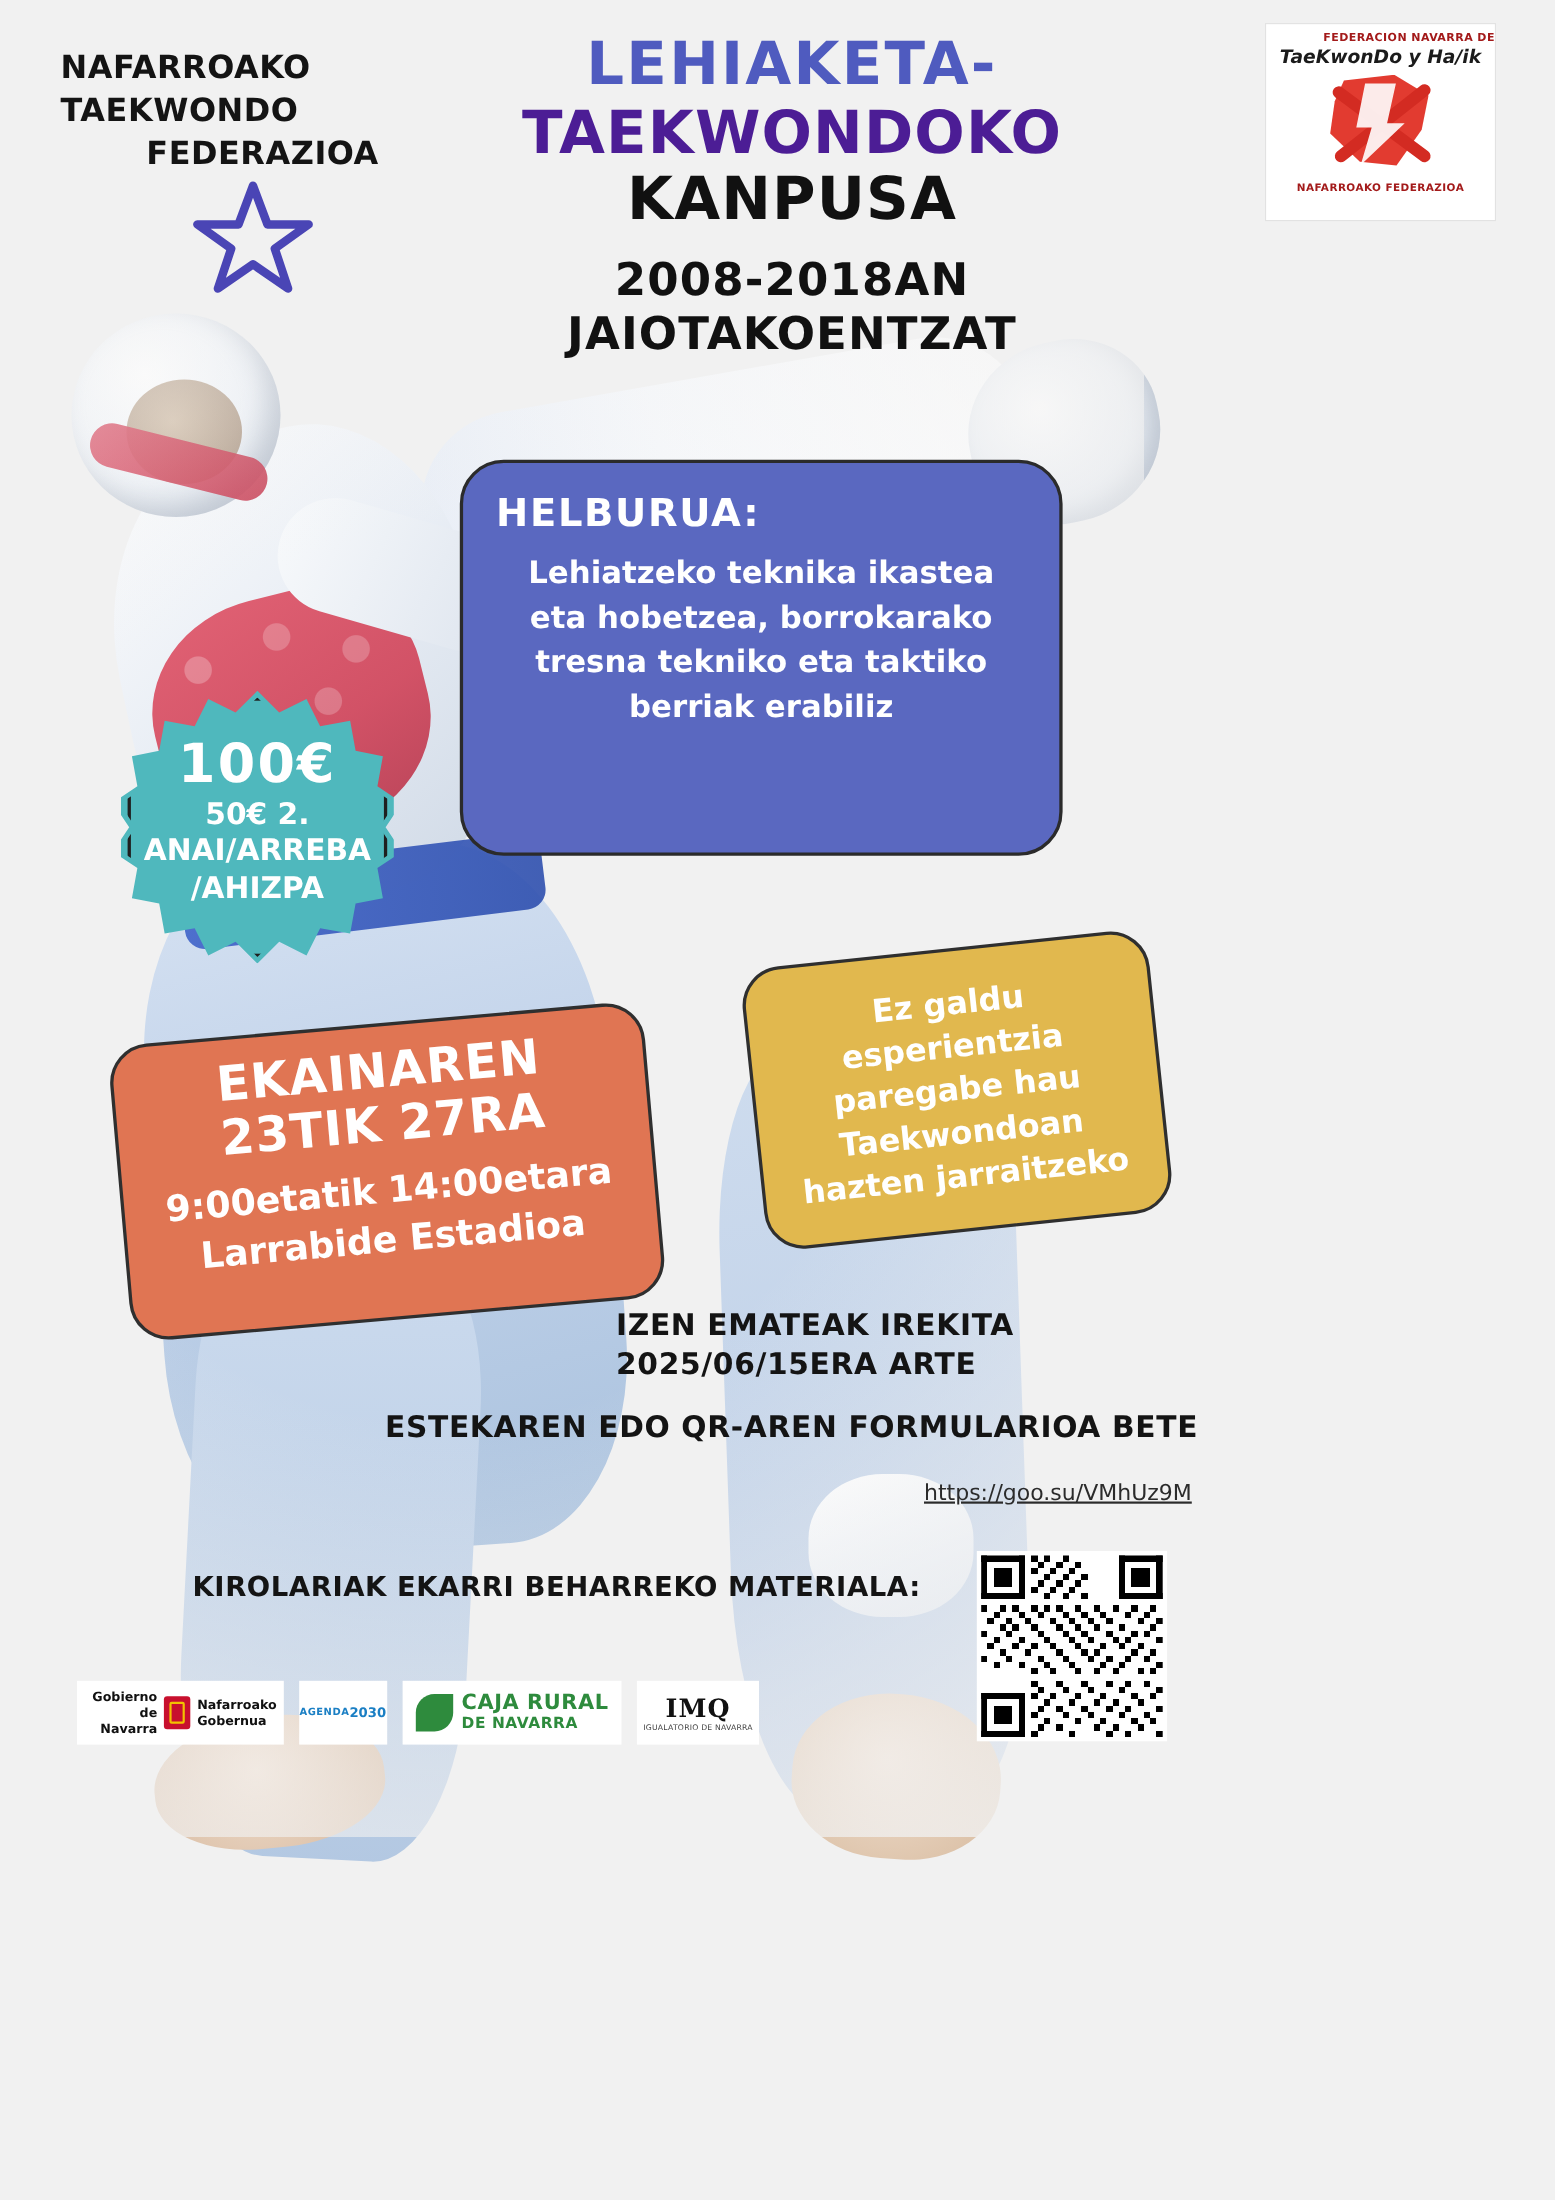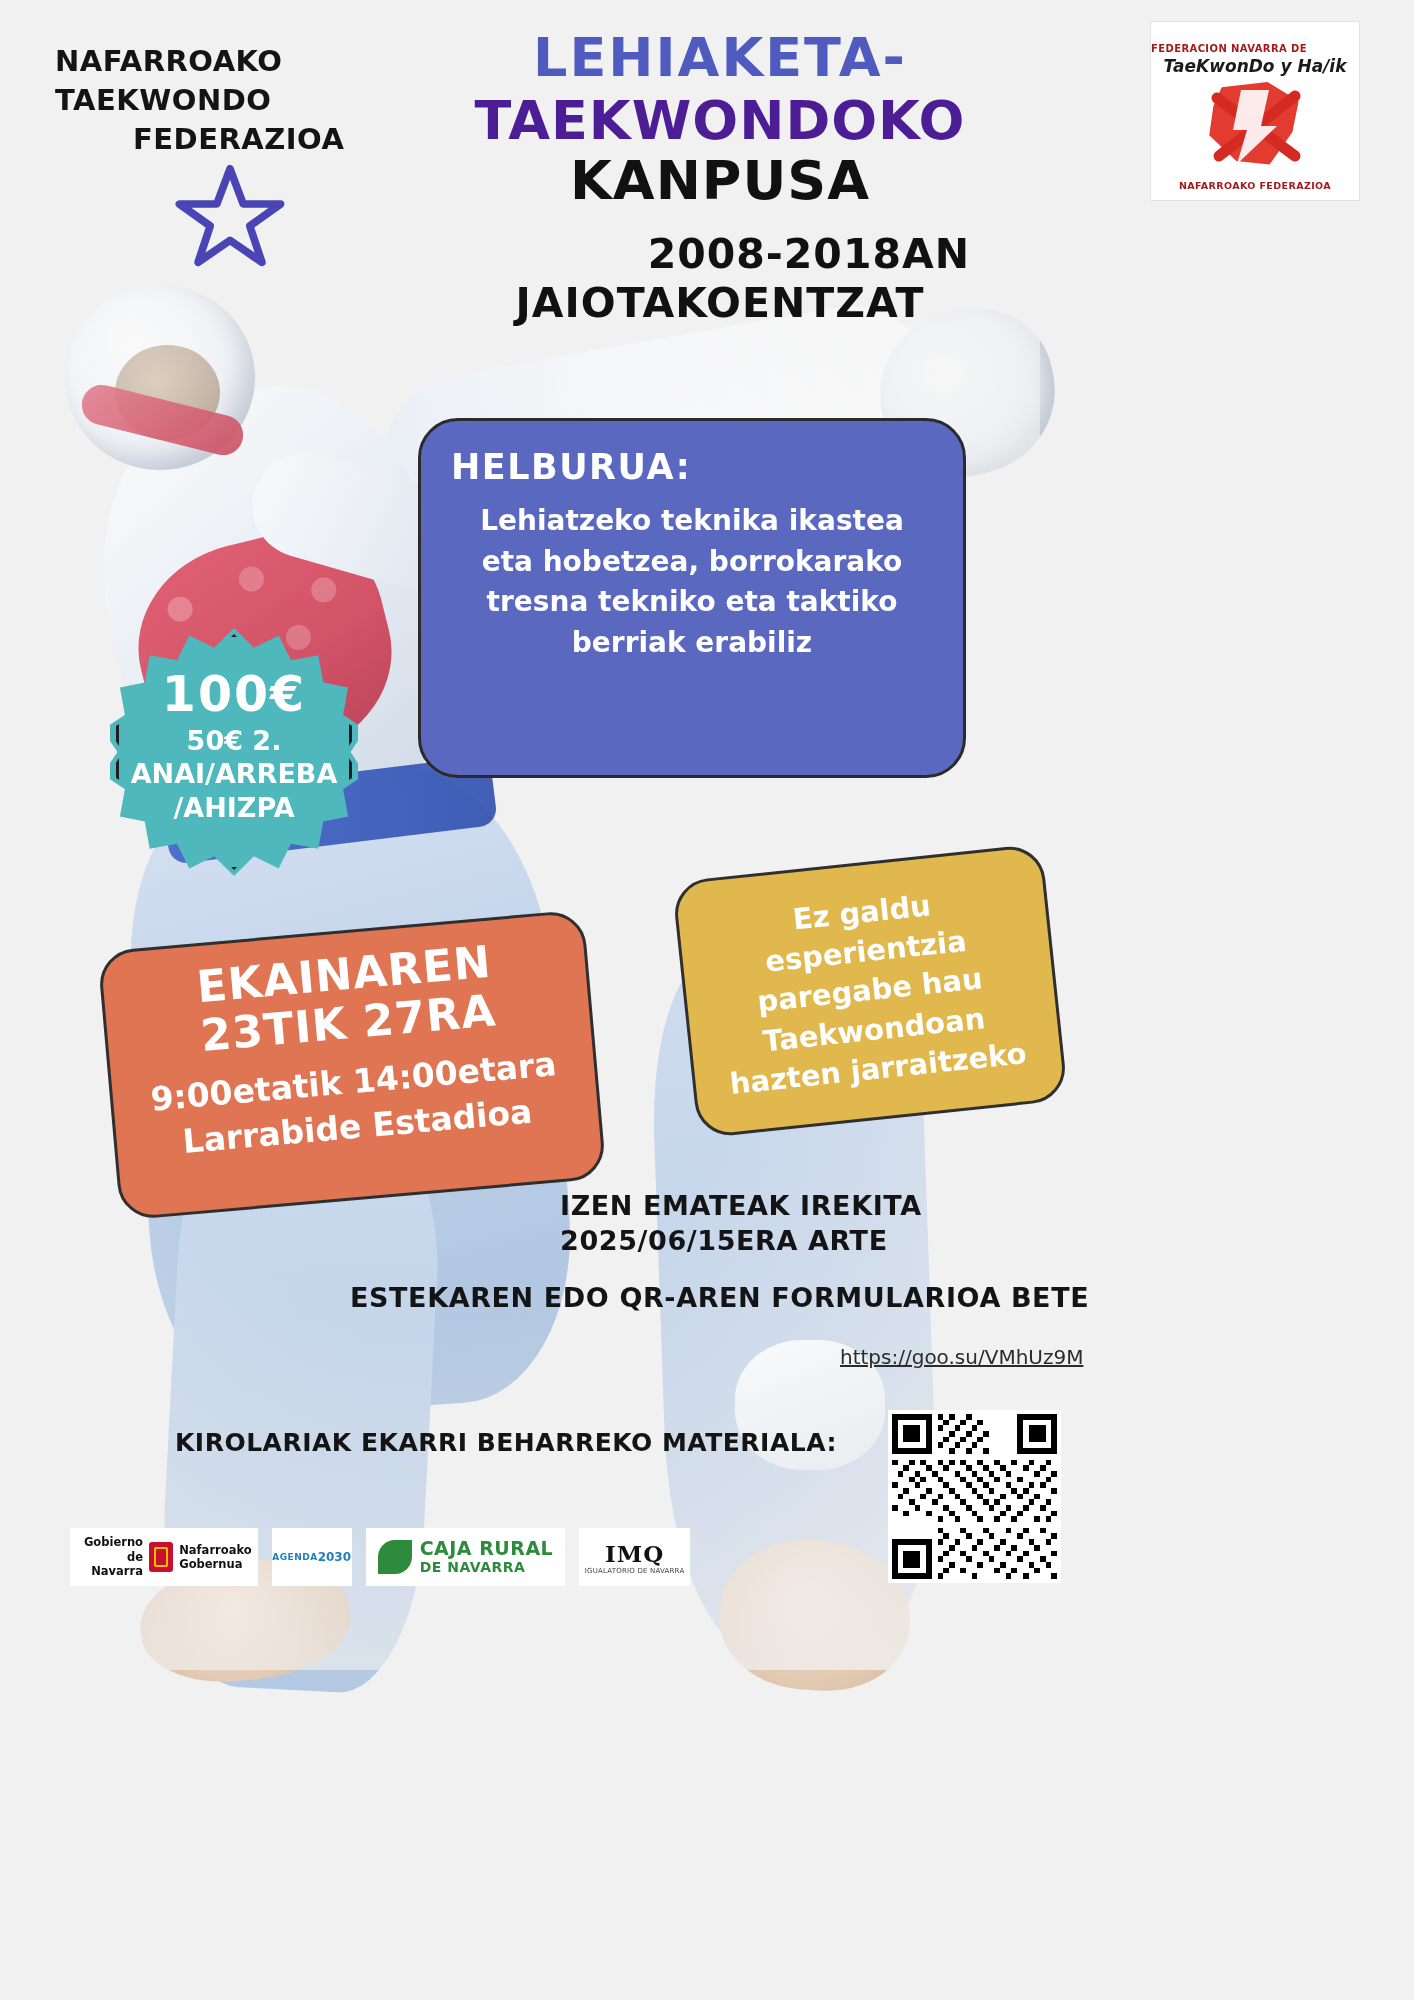--- a/index.html
+++ b/index.html
@@ -79,27 +79,27 @@
   .fed-title .l2{display:block;padding-left:78px;}
 
   .star{
     position:absolute;left:175px;top:160px;width:110px;height:110px;
   }
 
   .main-title{position:absolute;left:470px;top:30px;width:500px;text-align:center;}
   .t-lehiaketa{font-size:54px;font-weight:bold;color:#4f5bbf;letter-spacing:2px;line-height:1.05;}
   .t-taekwondoko{font-size:54px;font-weight:bold;color:#4c1d95;letter-spacing:1px;line-height:1.12;margin-top:4px;}
   .t-kanpusa{font-size:54px;font-weight:bold;color:#111;letter-spacing:1px;line-height:1.12;}
-  .t-years{font-size:41px;font-weight:bold;color:#111;letter-spacing:1px;line-height:1.2;margin-top:18px;text-align:right;}
+  .t-years{font-size:41px;font-weight:bold;color:#111;letter-spacing:1px;line-height:1.2;margin-top:18px;}
   .t-years2{font-size:41px;font-weight:bold;color:#111;letter-spacing:1px;line-height:1.2;}
 
   
   .fed-logo{position:absolute;right:55px;top:22px;width:208px;height:178px;background:#fff;
     box-shadow:0 0 0 1px #e2e2e2;}
-  .fl-top{font-size:10px;text-align:left;color:#a31a1a;font-weight:bold;padding-top:21px;letter-spacing:.4px;}
+  .fl-top{font-size:10px;text-align:right;color:#a31a1a;font-weight:bold;padding-top:7px;letter-spacing:.4px;}
   .fl-brand{font-size:17px;text-align:center;color:#1b1b1b;font-weight:bold;font-style:italic;margin-top:2px;}
   .fl-map{position:relative;width:100%;height:104px;}
   .fl-map .shape{position:absolute;left:52px;top:6px;width:104px;height:86px;
     background:#e23b30;clip-path:polygon(18% 6%,62% 0%,92% 22%,86% 58%,64% 96%,32% 92%,6% 62%,10% 28%);}
   .fl-map .slash{position:absolute;left:52px;top:6px;width:104px;height:86px;}
   .fl-bottom{font-size:9.5px;text-align:center;color:#a31a1a;font-weight:bold;letter-spacing:.4px;}
 
   
   .helburua{
     position:absolute;left:418px;top:418px;width:548px;height:360px;

